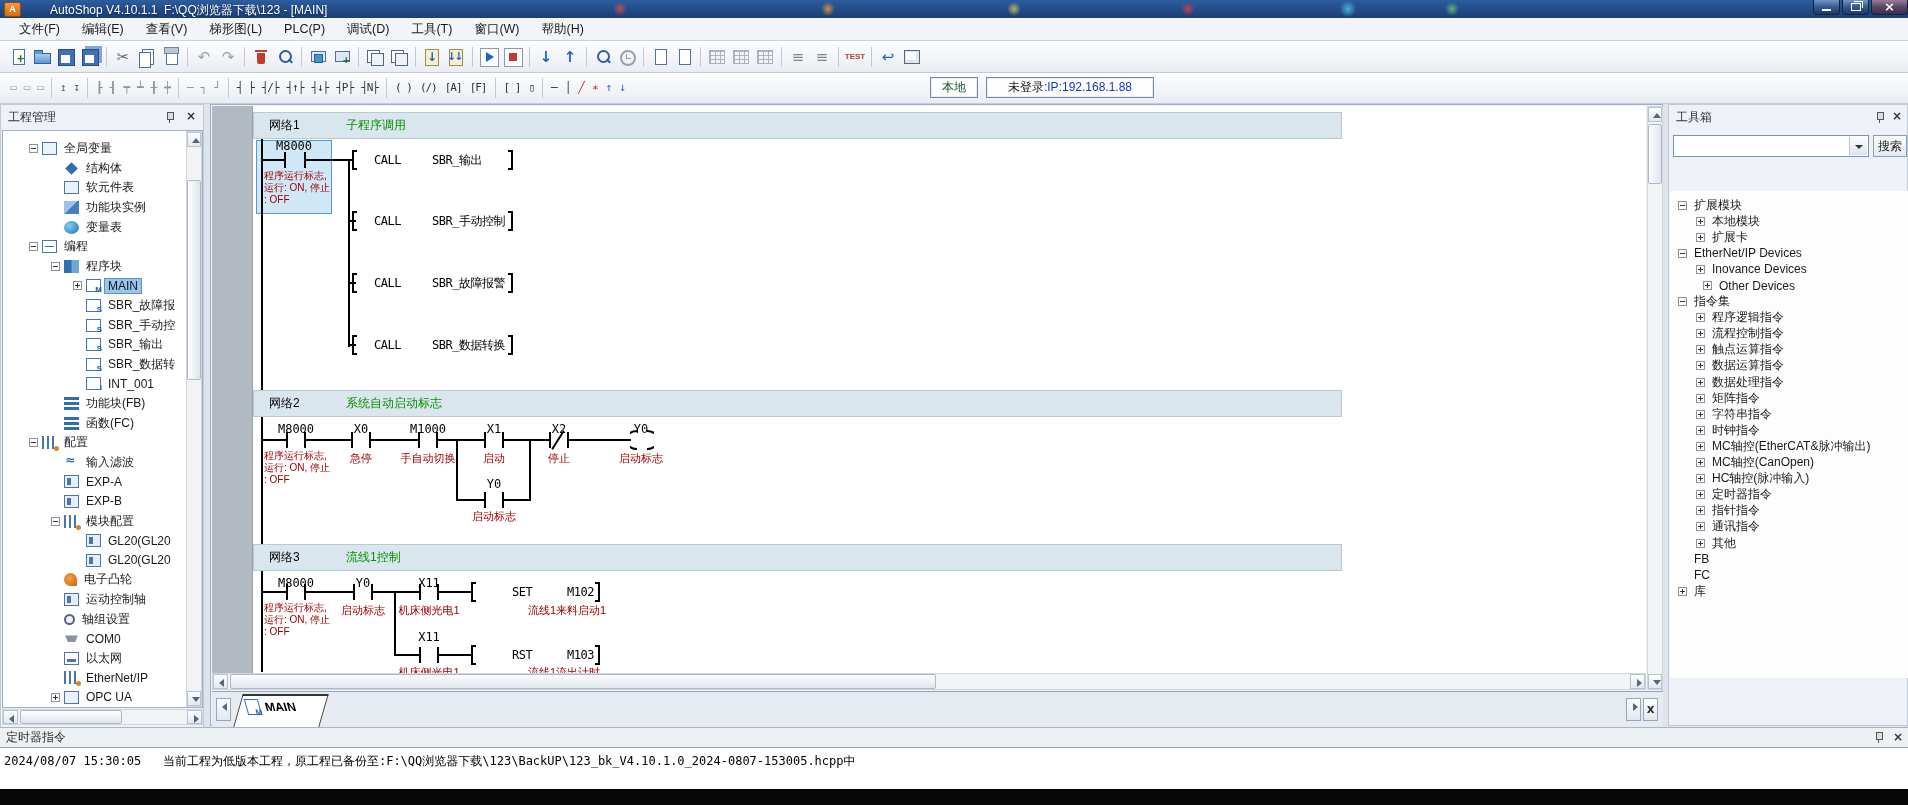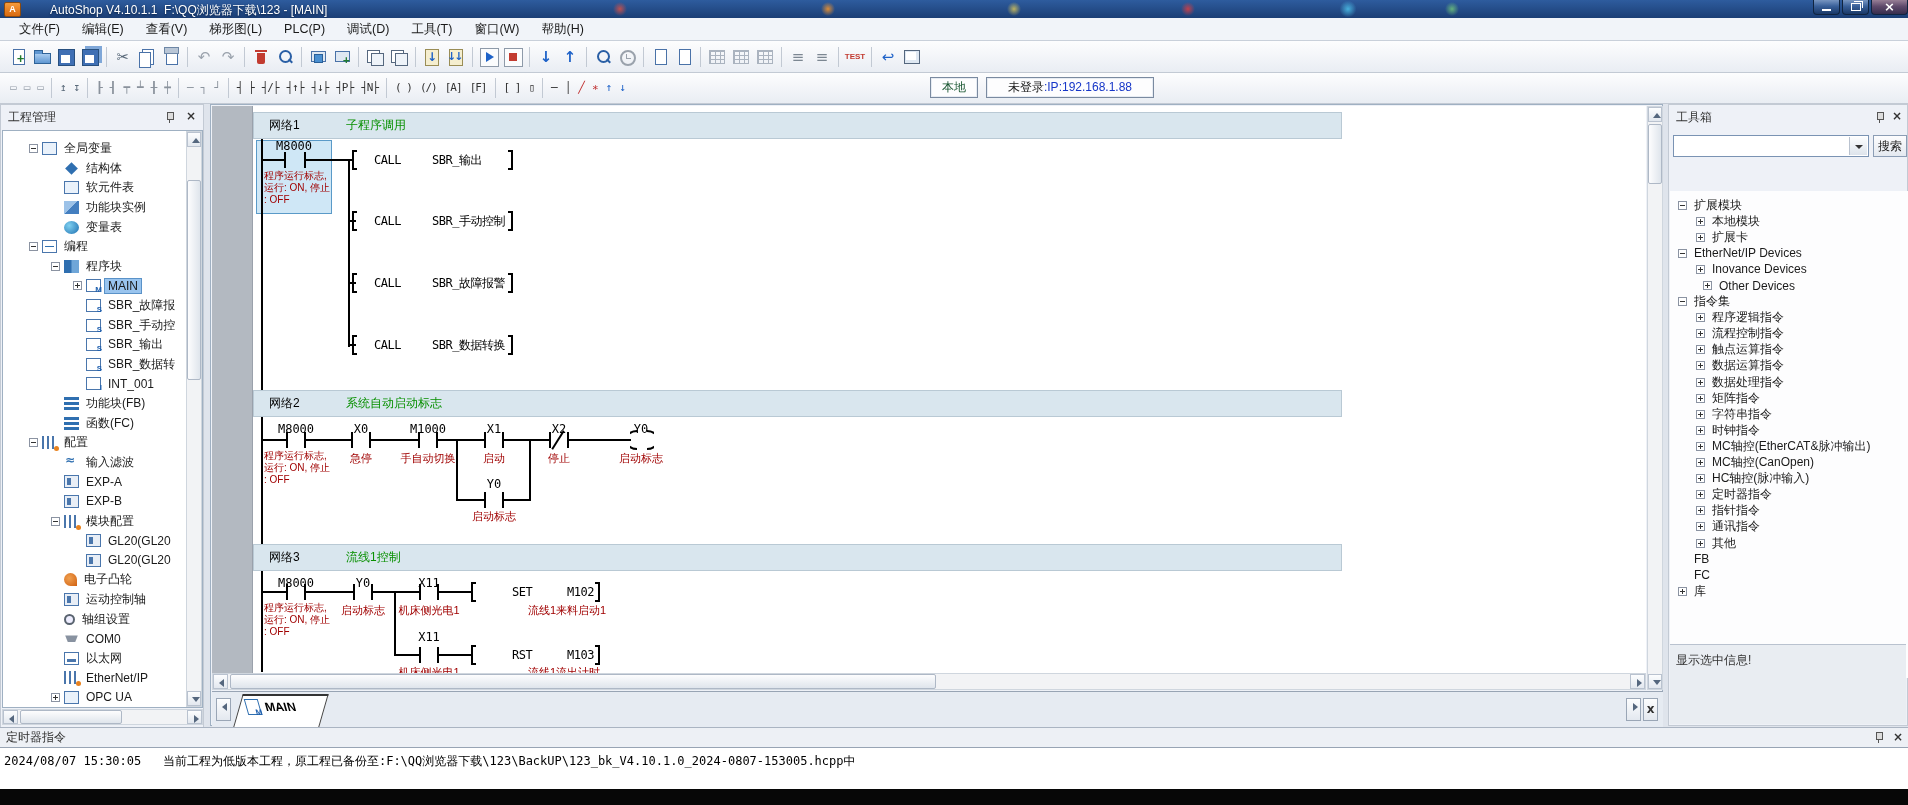--- a/index.html
+++ b/index.html
@@ -739,23 +739,20 @@
           <div class="trow" style="height: 16.1px; padding-left: 8px;">
             <span class="exp none"></span>
             <span class="tlabel">FC</span>
           </div>
           <div class="trow" style="height: 16.1px; padding-left: 8px;">
             <span class="exp plus"></span>
             <span class="tlabel">库</span>
           </div>
         </div>
     </div>
-    <div class="infobar">
-      <span>显示选中信息!</span>
-    </div>
   </div>
 
   <div class="outhdr">
     <span>定时器指令</span>
     <span class="pin-ic" style="left:1874px;top:4px;"></span>
     <span class="x-ic" style="left:1892px;top:2px;">×</span>
   </div>
   <div class="outbox">
     <div class="outmsg">2024/08/07 15:30:05   当前工程为低版本工程，原工程已备份至:F:\QQ浏览器下载\123\BackUP\123_bk_V4.10.1.0_2024-0807-153005.hcpp中</div>
   </div>

